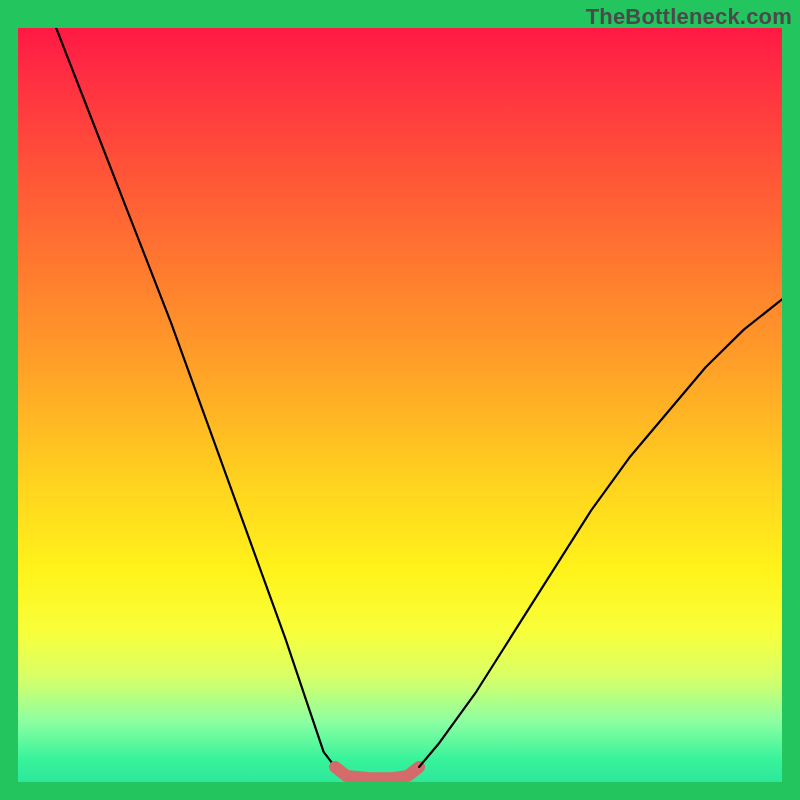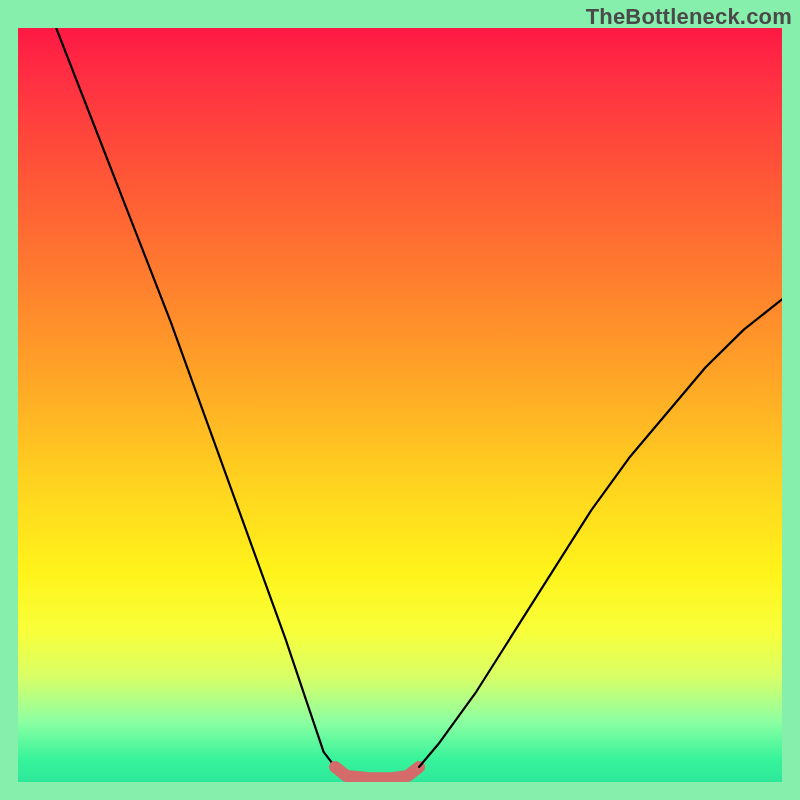--- a/index.html
+++ b/index.html
@@ -8,21 +8,21 @@
     width: 800px;
     height: 800px;
     overflow: hidden;
     background: #000;
     font-family: Arial, Helvetica, sans-serif;
   }
   .frame {
     position: relative;
     width: 800px;
     height: 800px;
-    background: #86efac;
+    background: #22c55e;
   }
   .watermark {
     position: absolute;
     top: 4px;
     right: 8px;
     color: #4a4a4a;
     font-size: 22px;
     font-weight: bold;
     letter-spacing: 0.2px;
     z-index: 10;

